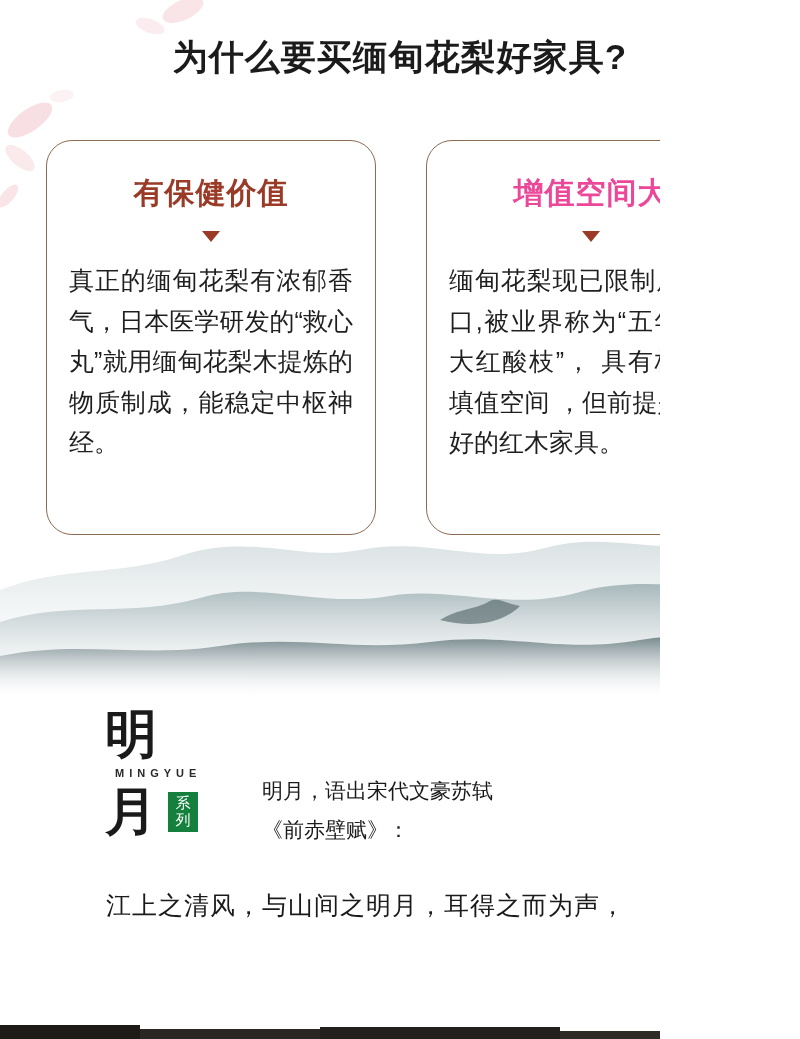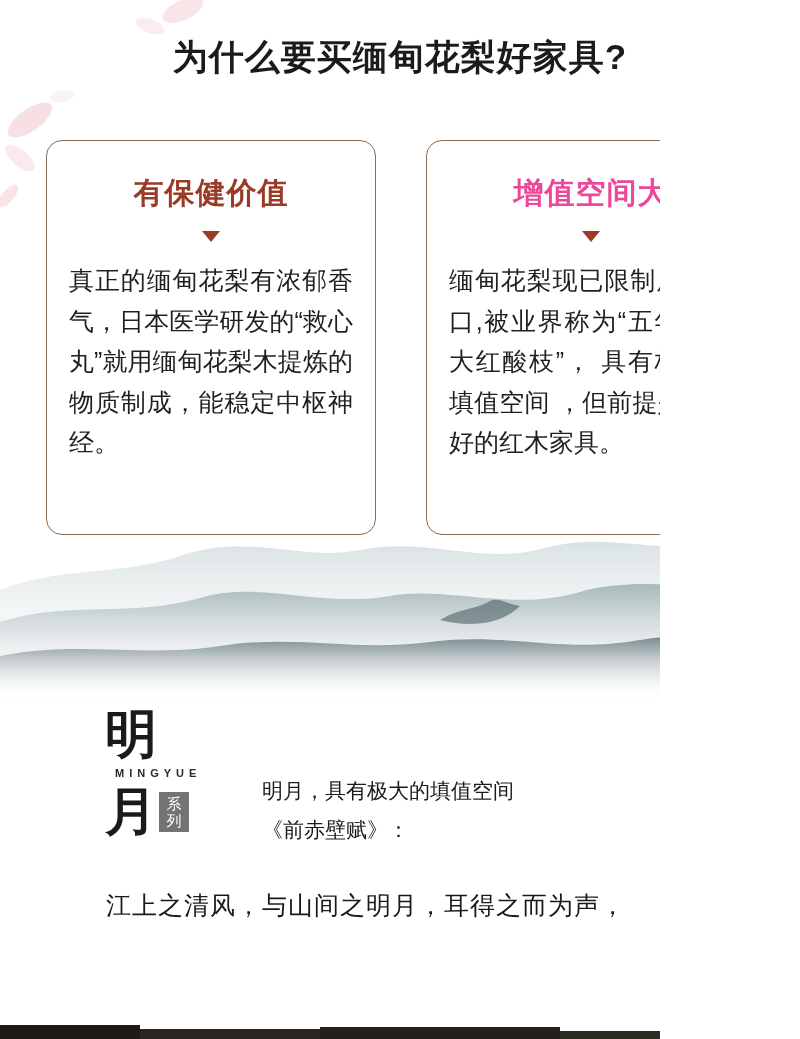--- a/index.html
+++ b/index.html
@@ -53,21 +53,21 @@
     top: 140px;
     left: 46px;
     width: 710px;
     display: flex;
     justify-content: space-between;
   }
   .card {
     width: 330px;
     min-height: 395px;
     border: 1.5px solid #8d6a52;
-    border-radius: 16px;
+    border-radius: 26px;
     box-sizing: border-box;
     padding: 34px 22px 20px 22px;
     background: #ffffff;
     position: relative;
   }
   .card-title {
     text-align: center;
     font-size: 30px;
     font-weight: bold;
     color: #9a3b28;
@@ -132,27 +132,28 @@
     letter-spacing: 5px;
     color: #2a2a2a;
     margin: 7px 0 6px 10px;
     font-weight: bold;
   }
   .logo-row2 {
     display: flex;
     align-items: flex-end;
   }
   .logo-seal {
-    background: #737373;
+    background: #15803d;
     color: #ffffff;
-    font-family: Liberation Sans, sans-serif;
+    font-family: Liberation Serif, serif;
     font-size: 15px;
     line-height: 1.15;
     text-align: center;
     padding: 3px 4px;
+    margin-left: 9px;
     margin-bottom: 5px;
     width: 22px;
     letter-spacing: 0;
   }
   .intro {
     position: absolute;
     left: 262px;
     top: 72px;
     width: 480px;
     font-family: "DejaVu Serif", "Liberation Serif", serif;
@@ -242,21 +243,21 @@
     <div class="logo">
       <div class="logo-char">明</div>
       <div class="logo-pinyin">MINGYUE</div>
       <div class="logo-row2">
         <div class="logo-char">月</div>
         <div class="logo-seal">系列</div>
       </div>
     </div>
 
     <div class="intro">
-      <div>明月，具有极大的填值空间</div>
+      <div>明月，语出宋代文豪苏轼</div>
       <div>《前赤壁赋》：</div>
     </div>
 
     <div class="poem">
       <div>江上之清风，与山间之明月，耳得之而为声，</div>
     </div>
 
   </div>
 
   <svg class="bottom-strip" viewBox="0 0 800 22" preserveAspectRatio="none">

